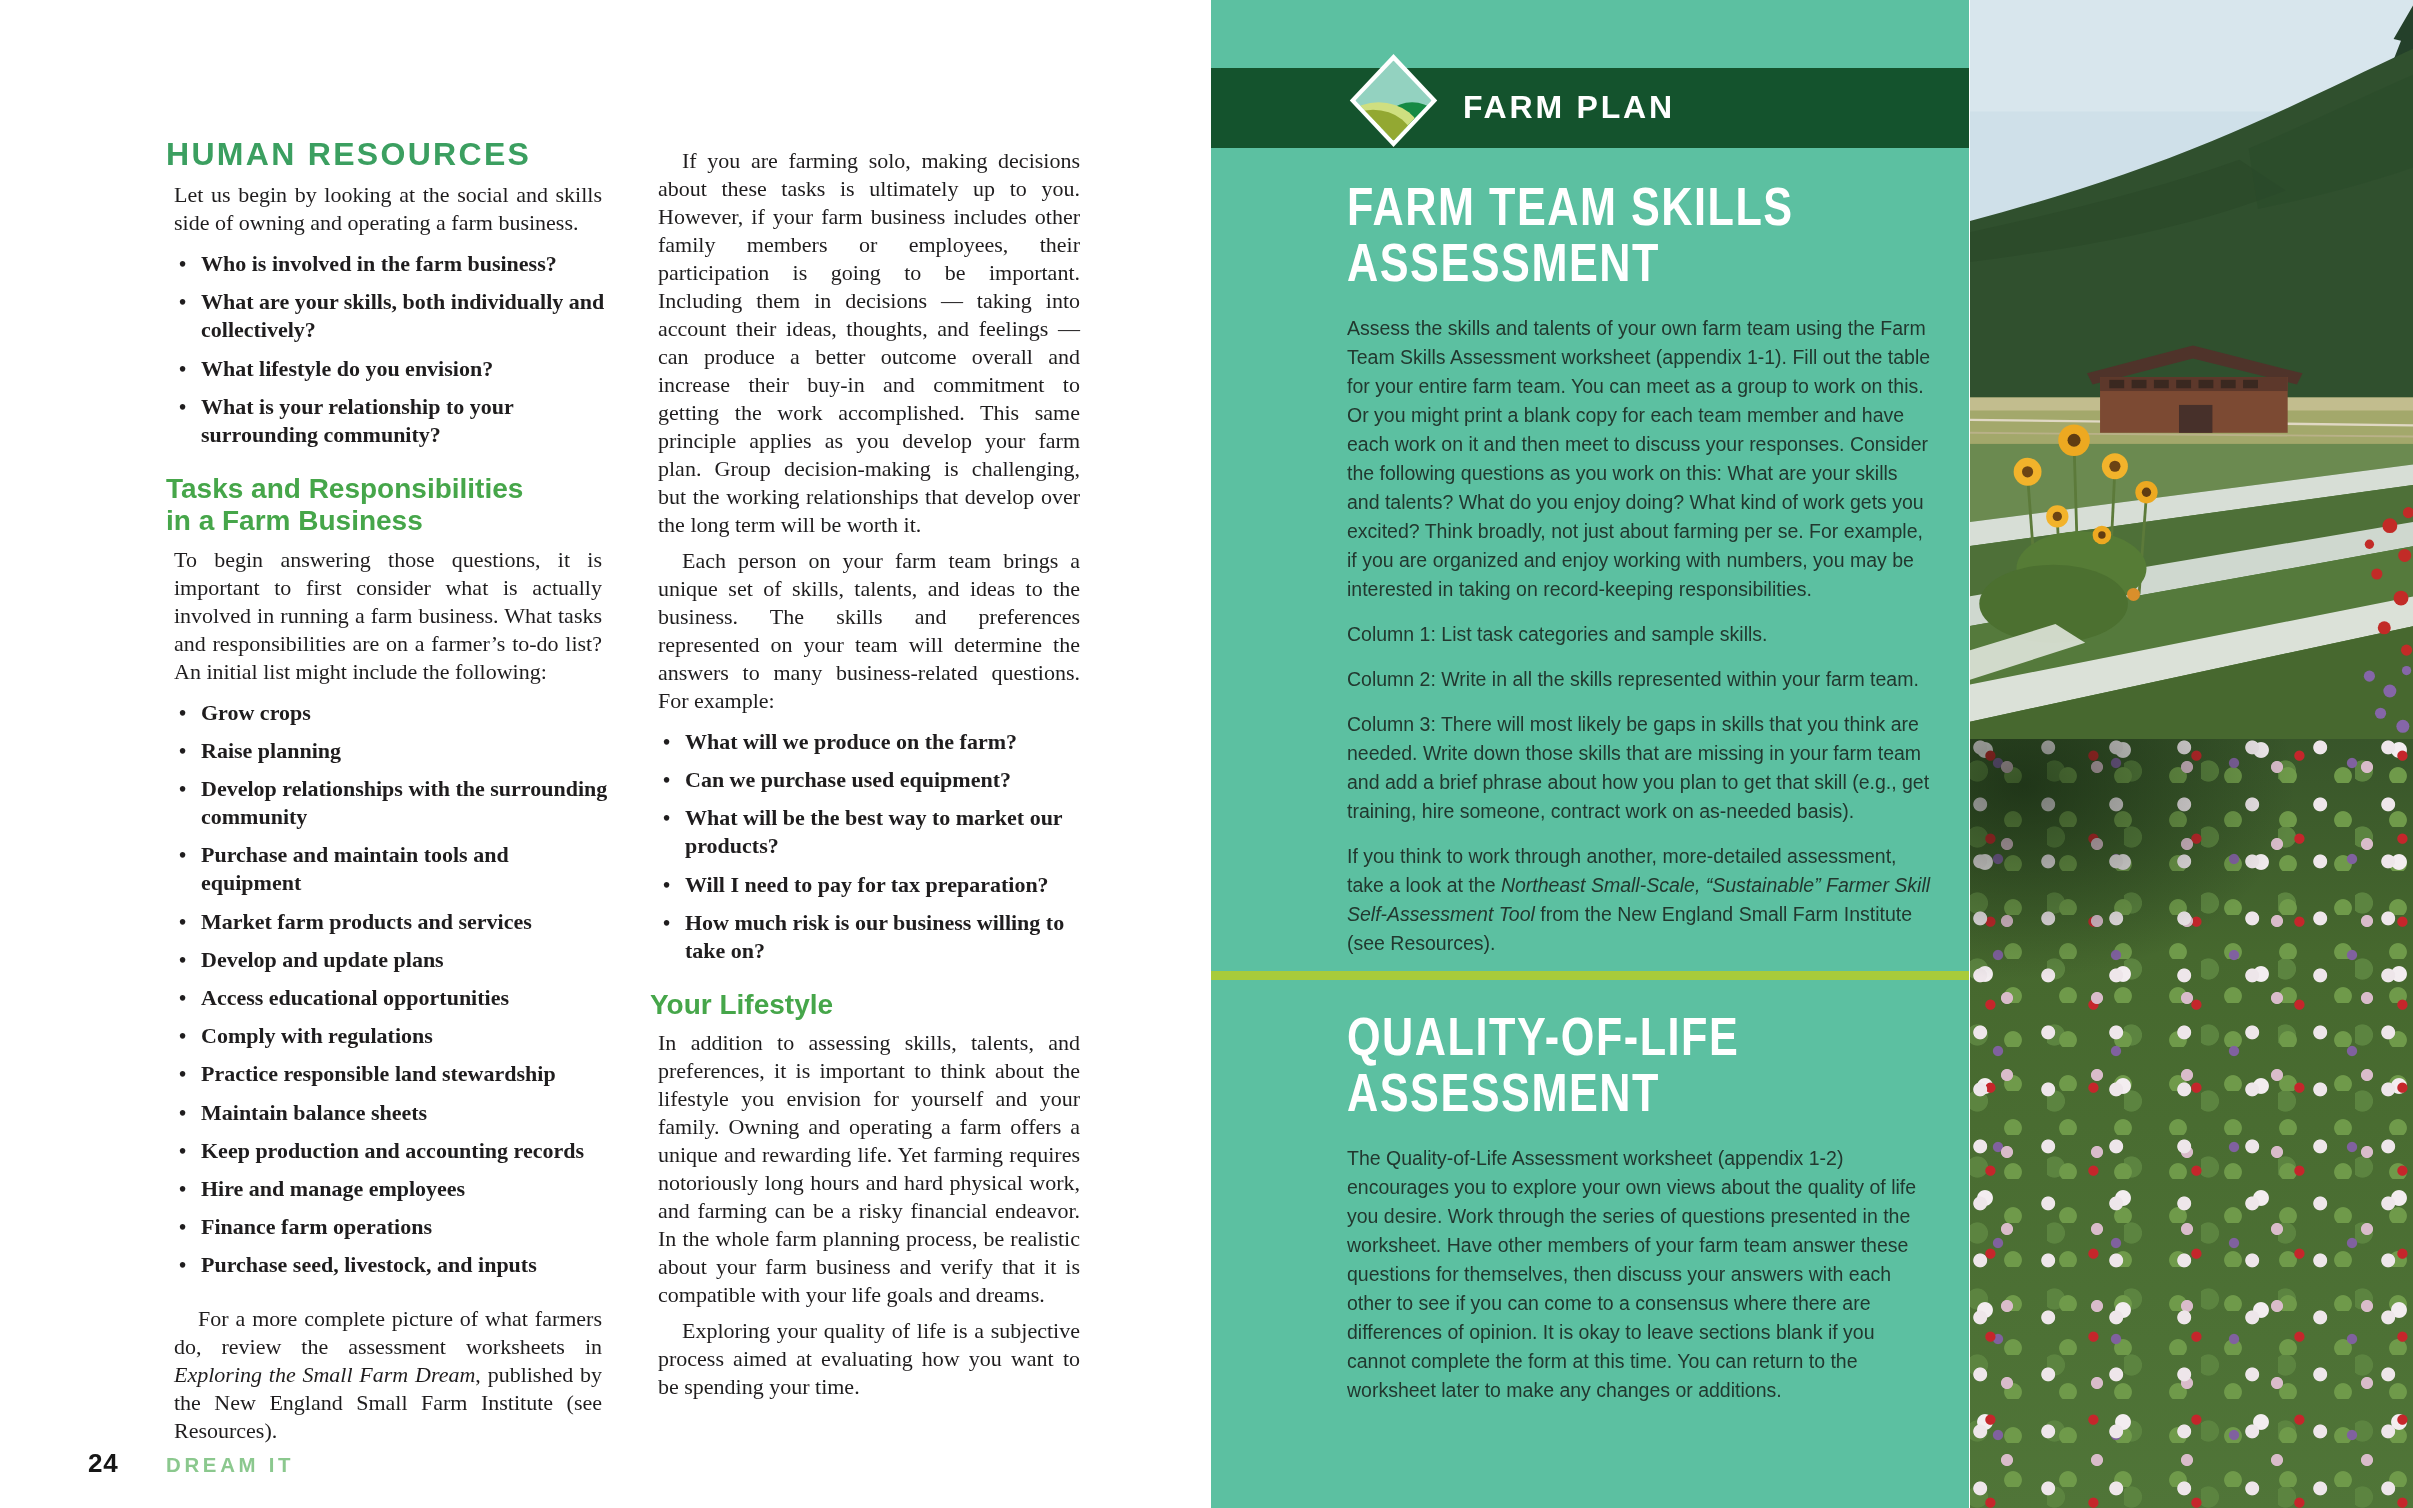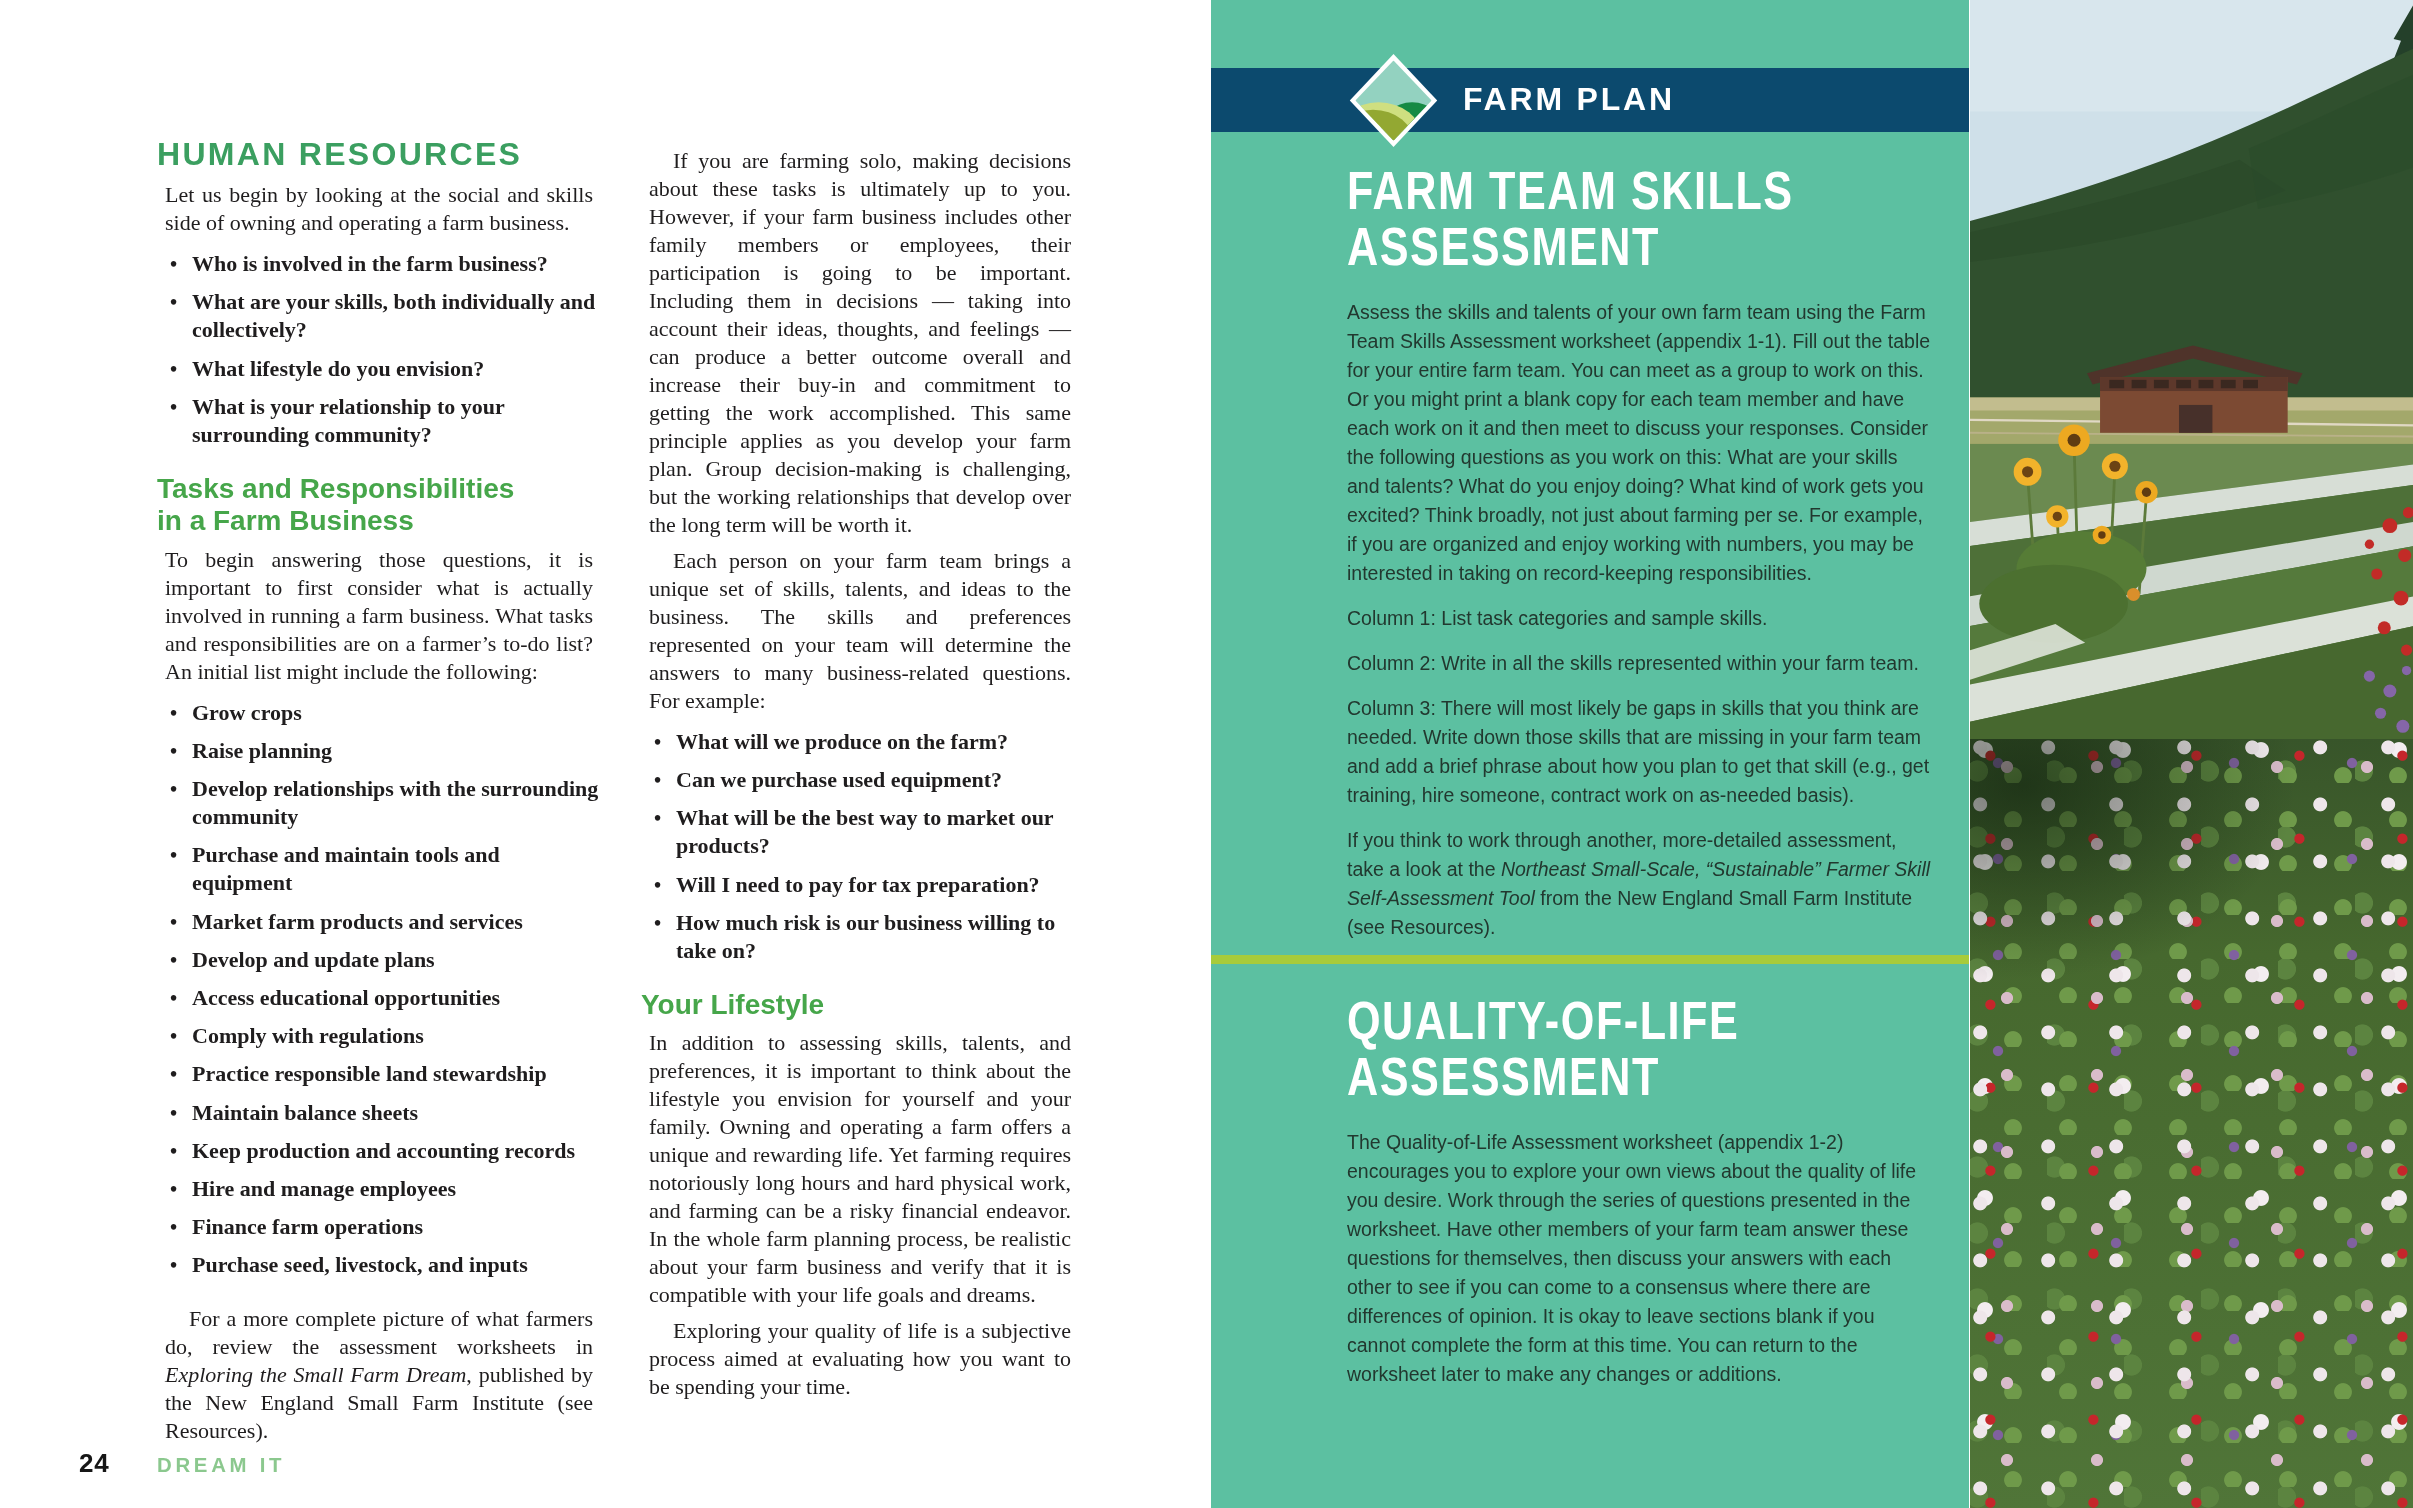--- a/index.html
+++ b/index.html
@@ -3,21 +3,21 @@
 <meta charset="utf-8">
 <style>
   html,body{margin:0;padding:0;}
   body{
     width:2413px;height:1508px;position:relative;overflow:hidden;
     background:#ffffff;
     font-family:"Liberation Sans",sans-serif;
     -webkit-font-smoothing:antialiased;
   }
   
-  .page-left{position:absolute;left:8px;top:0;width:1427px;height:1508px;background:#fff;}
+  .page-left{position:absolute;left:17px;top:0;width:1427px;height:1508px;background:#fff;}
   .col{position:absolute;color:#1f1d1e;font-family:"Liberation Serif",serif;font-size:22px;line-height:28px;text-align:justify;}
   .col1{left:149px;top:137px;width:444px;}
   .col2{left:633px;top:139px;width:438px;}
   h1.page-h1{
     font-family:"Liberation Sans",sans-serif;font-weight:bold;color:#3b9f60;
     font-size:32px;line-height:35px;letter-spacing:2.3px;margin:0 0 9.3px 0;text-align:left;
   }
   h2.green-sub{
     font-family:"Liberation Sans",sans-serif;font-weight:bold;color:#46a64a;
     font-size:28px;line-height:32.5px;margin:24px 0 7.4px 0;text-align:left;letter-spacing:0;
@@ -30,21 +30,21 @@
   ul.dots li{position:relative;padding-left:35px;margin:0 0 10.2px 0;}
   ul.dots li::before{content:"•";position:absolute;left:13px;top:0px;font-size:20.4px;color:#1f1d1e;}
   .ital{font-style:italic;}
   
   .page-num{position:absolute;left:71px;top:1448px;font-family:"Liberation Sans",sans-serif;
     font-weight:bold;font-size:26px;color:#161616;letter-spacing:0.9px;}
   .section-label{position:absolute;left:149px;top:1454px;font-family:"Liberation Sans",sans-serif;
     font-weight:bold;font-size:20.4px;color:#8bc88e;letter-spacing:3.7px;}
   
   .panel{position:absolute;left:1211px;top:0;width:758px;height:1508px;background:#5cc0a1;color:#22382f;}
-  .band{position:relative;margin-top:68px;height:64px;background:#0c4a6e;}
+  .band{position:relative;margin-top:68px;height:80px;background:#14532d;}
   .band-label{position:absolute;left:252px;top:50%;transform:translateY(-52%);
     color:#fff;font-weight:bold;font-size:32px;letter-spacing:2.8px;}
   .logo{position:absolute;left:136px;top:-14px;width:93px;height:93px;}
   .panel-title{
     color:#fff;font-weight:bold;font-size:54px;line-height:56px;letter-spacing:1.9px;
     margin:0 0 24px 0;transform:scaleX(0.8);transform-origin:left top;white-space:nowrap;
   }
   .panel-title span{display:block;}
   .panel-body{padding:30px 37px 0 136px;font-size:19.5px;line-height:29px;}
   .panel-body p{margin:0 0 16px 0;}

